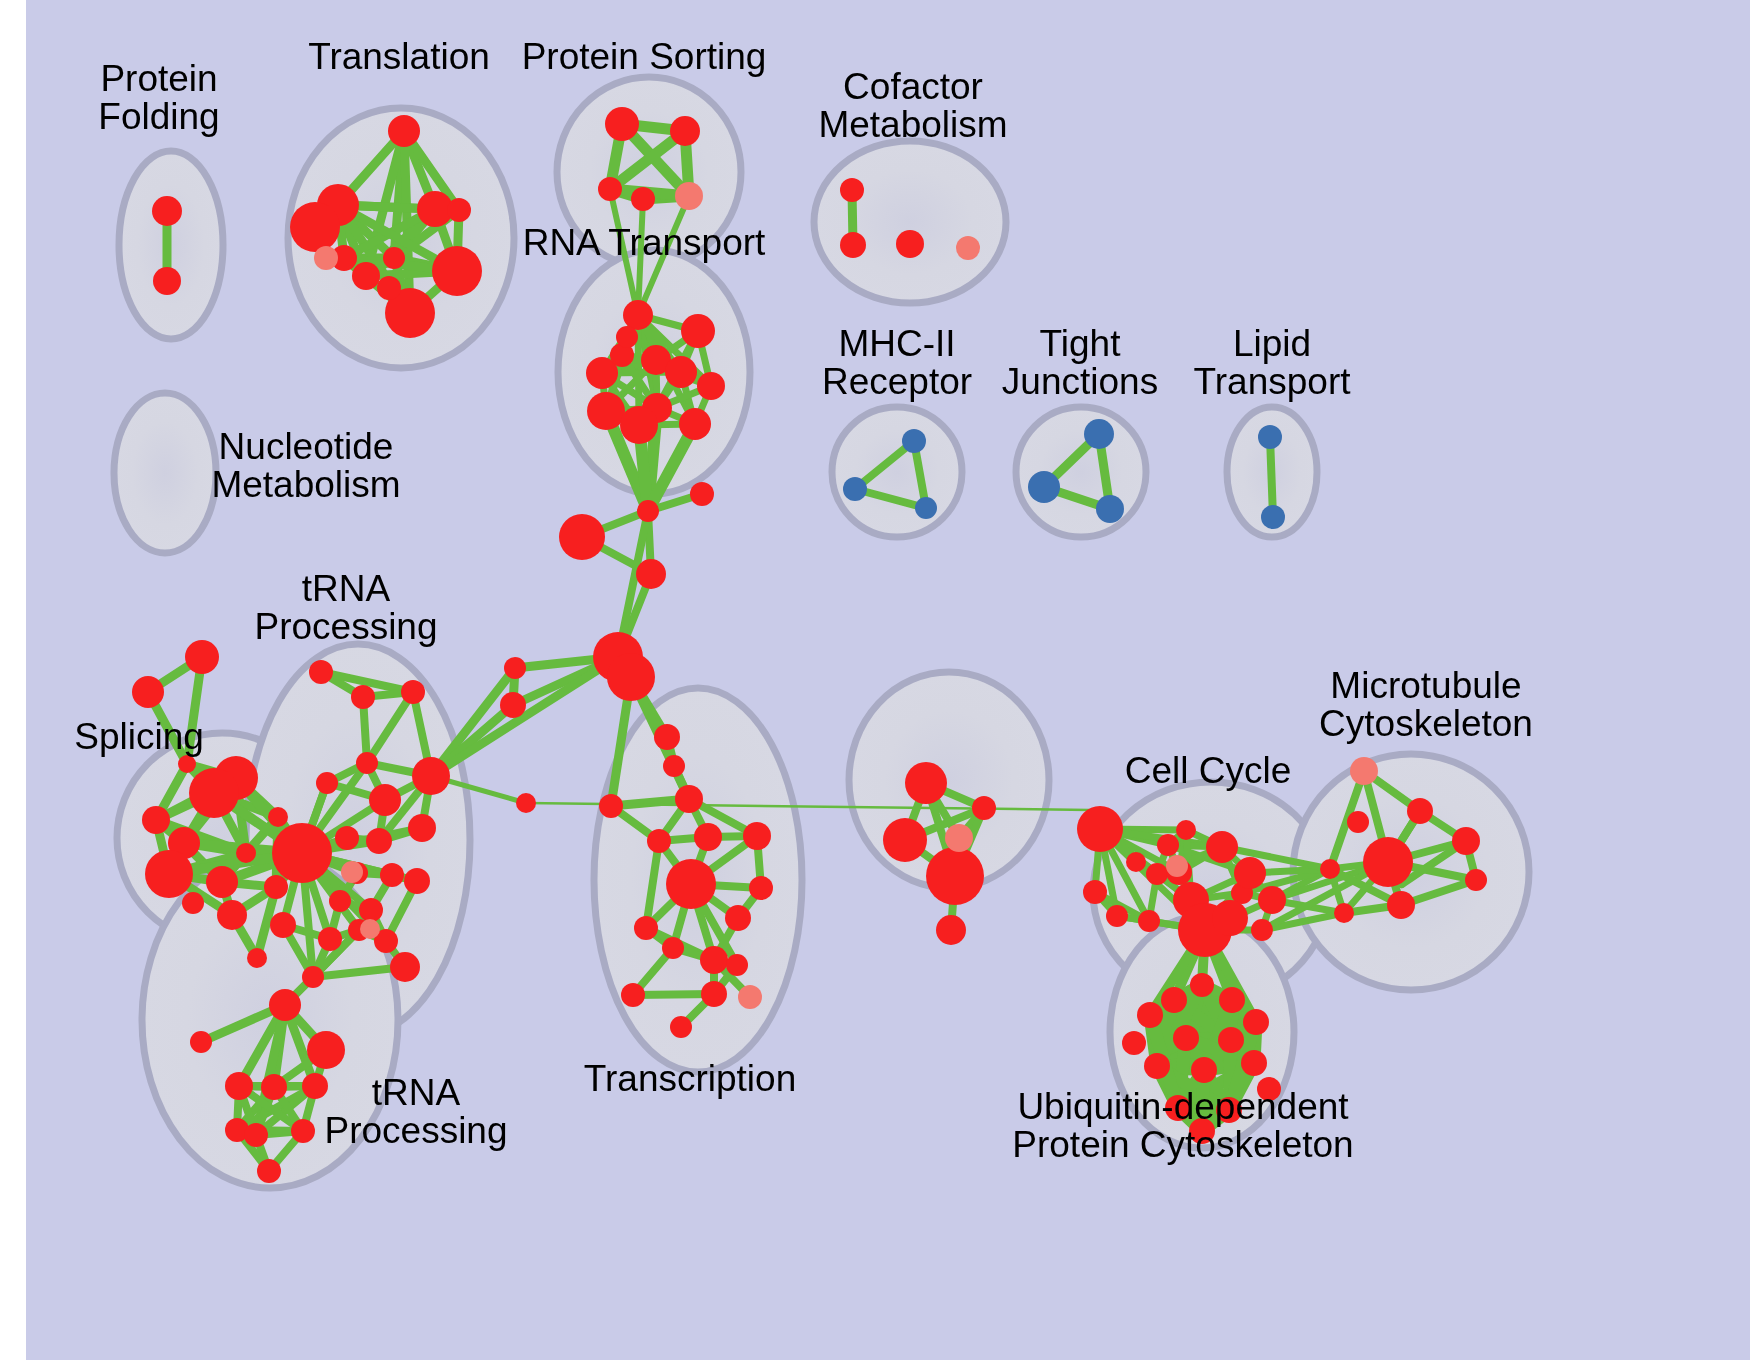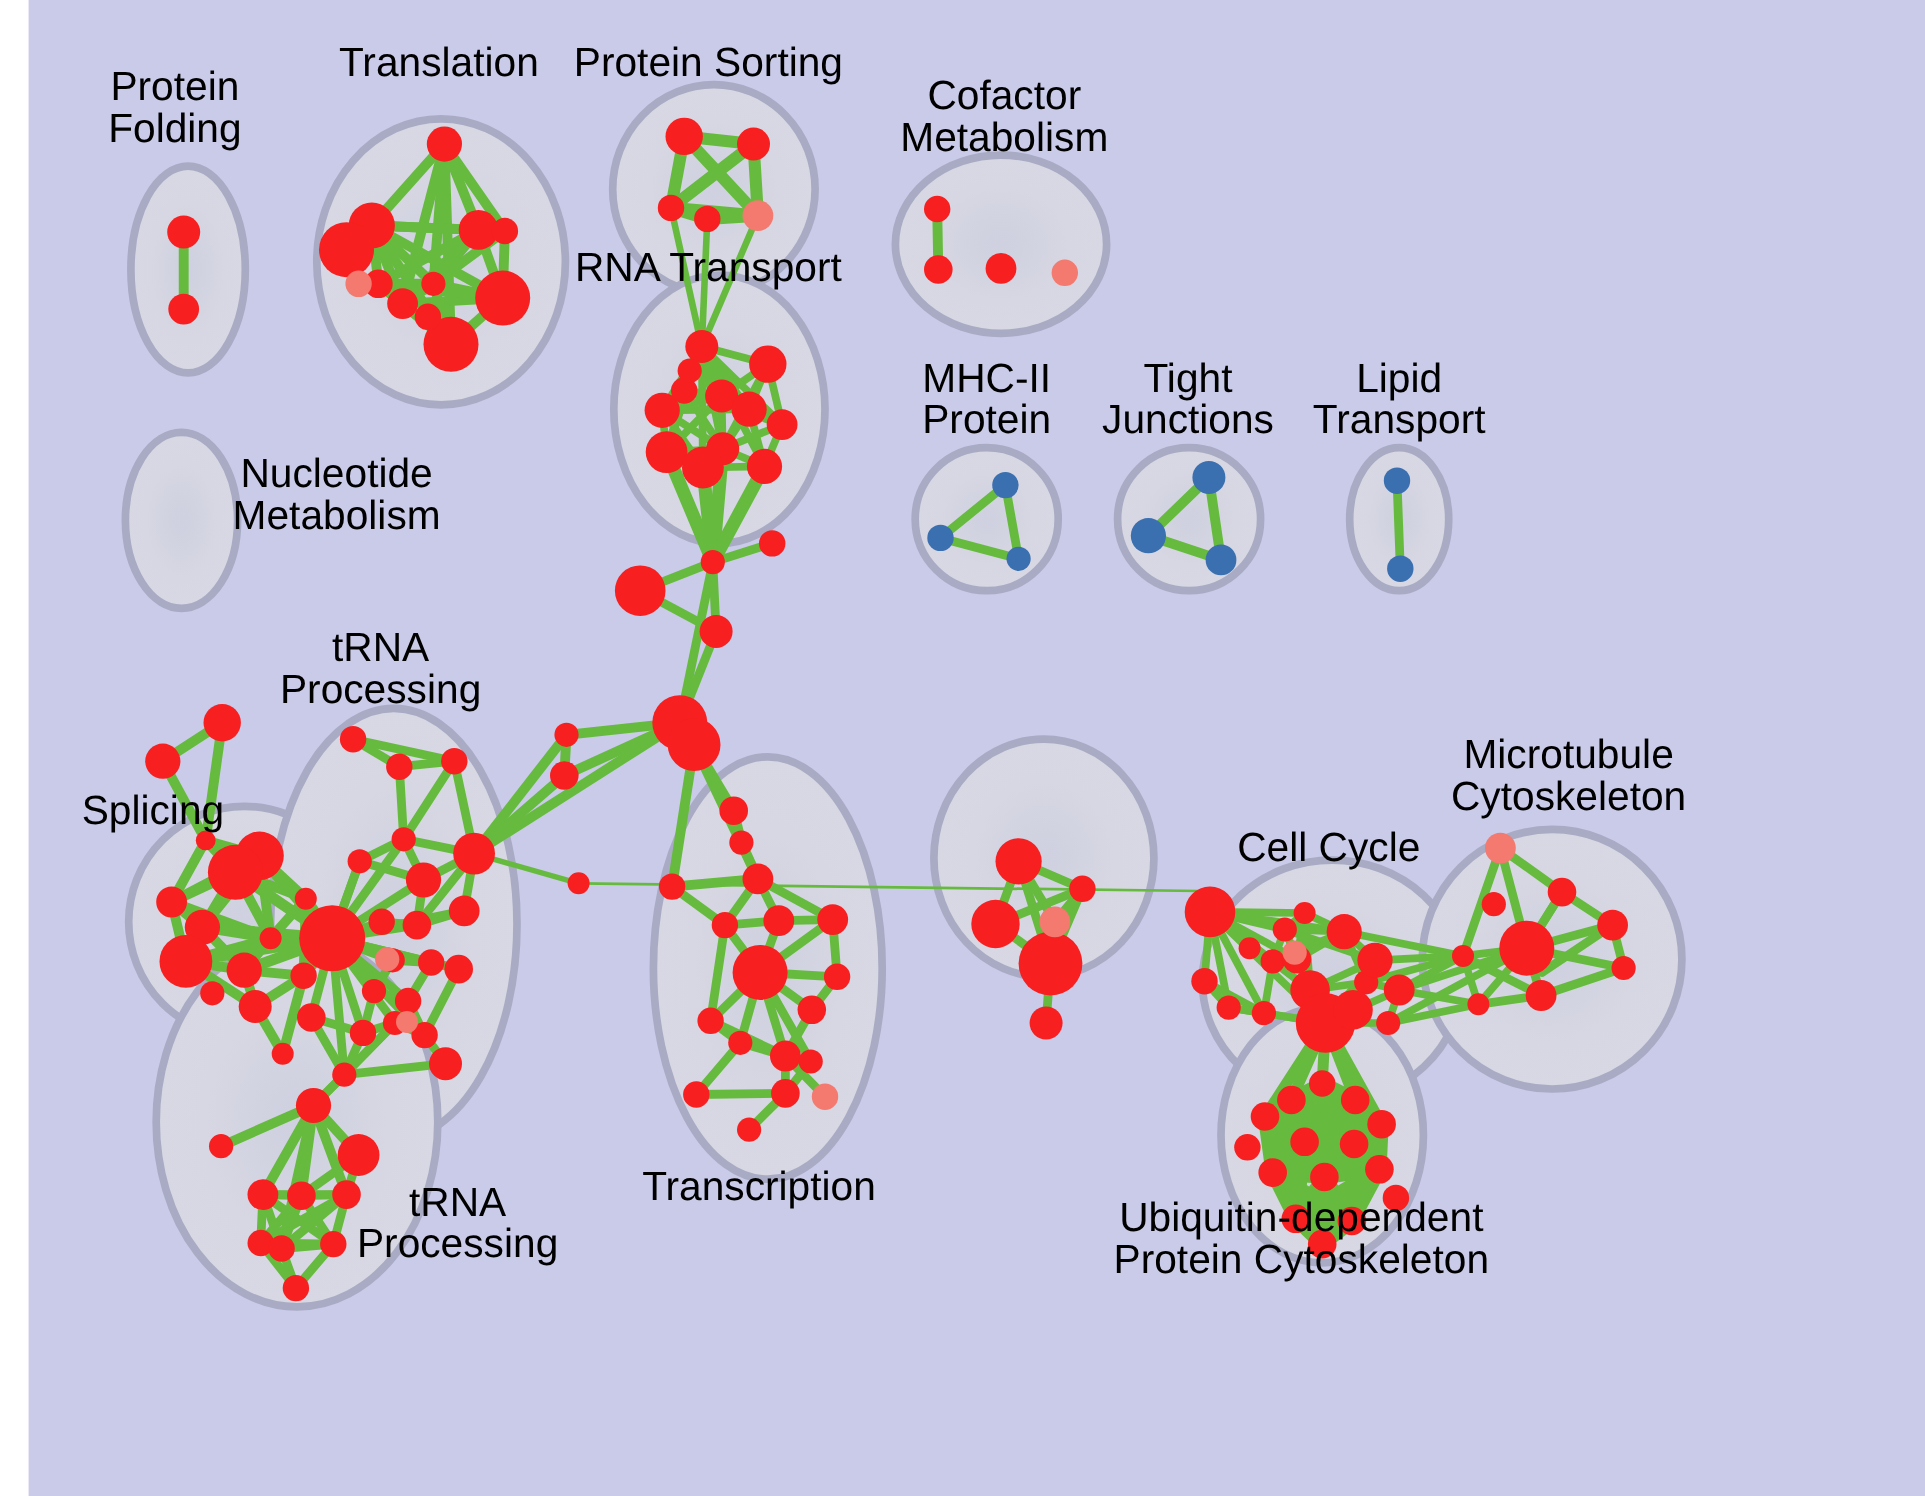--- a/index.html
+++ b/index.html
@@ -754,24 +754,24 @@
     </g>
   </svg>
 
   <div class="lbl" style="left:133px;top:60px;">Protein
 Folding</div>
   <div class="lbl" style="left:373px;top:38px;">Translation</div>
   <div class="lbl" style="left:618px;top:38px;">Protein Sorting</div>
   <div class="lbl" style="left:887px;top:68px;">Cofactor
 Metabolism</div>
   <div class="lbl" style="left:618px;top:224px;">RNA Transport</div>
-  <div class="lbl" style="left:280px;top:412px;">Nucleotide
+  <div class="lbl" style="left:280px;top:428px;">Nucleotide
 Metabolism</div>
   <div class="lbl" style="left:871px;top:325px;">MHC-II
-Protein</div>
+Receptor</div>
   <div class="lbl" style="left:1246px;top:325px;">Lipid
 Transport</div>
   <div class="lbl" style="left:1054px;top:325px;">Tight
 Junctions</div>
   <div class="lbl" style="left:320px;top:570px;">tRNA
 Processing</div>
   <div class="lbl" style="left:113px;top:718px;">Splicing</div>
   <div class="lbl" style="left:1400px;top:667px;">Microtubule
 Cytoskeleton</div>
   <div class="lbl" style="left:1182px;top:752px;">Cell Cycle</div>

